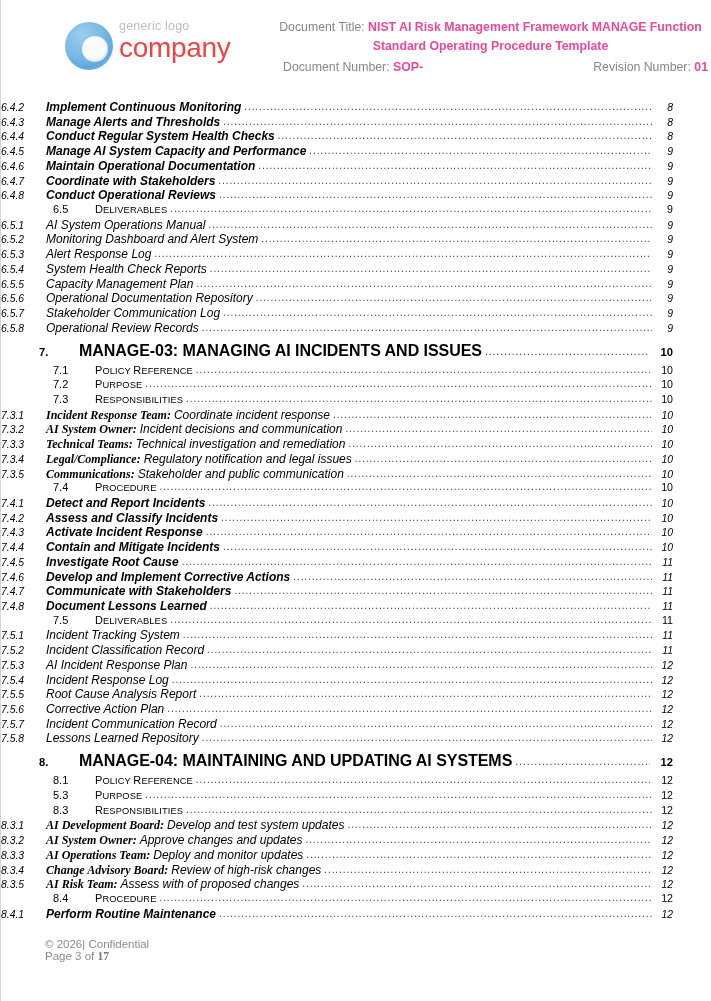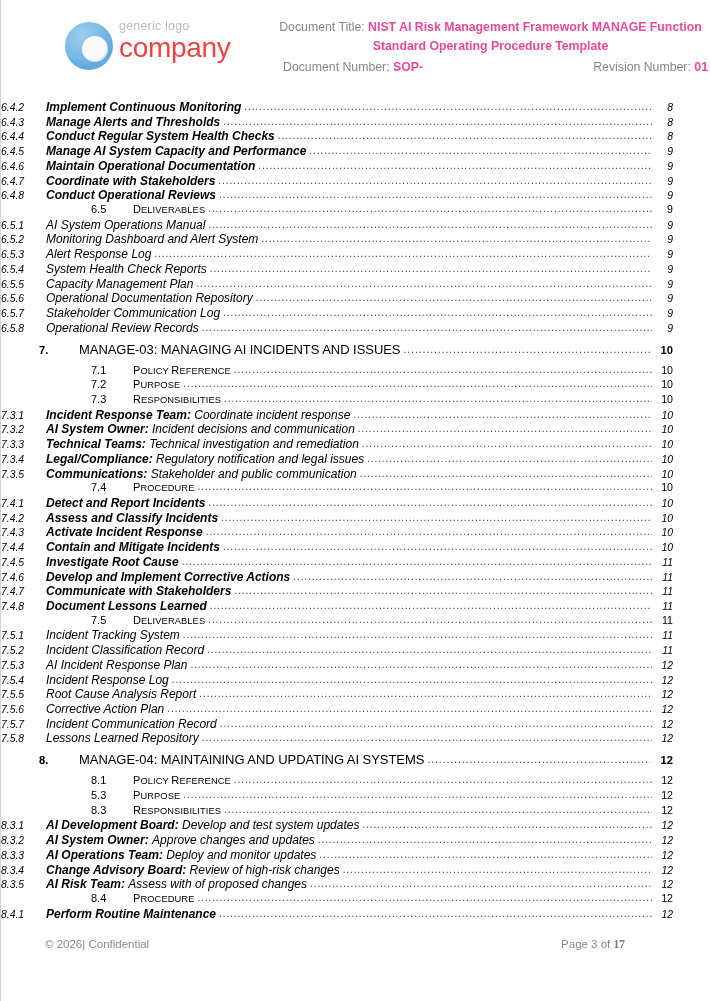--- a/index.html
+++ b/index.html
@@ -138,52 +138,53 @@
   .pg {
     flex: 0 0 auto;
     text-align: right;
     width: 17px;
     padding-left: 4px;
   }
 
   
   .lvl1 { height: 22px; align-items: baseline; padding-top: 6px; }
   .lvl1 .num { width: 40px; margin-left: 38px; font-size: 11.2px; font-weight: bold; }
-  .lvl1 .title { font-size: 13px; font-weight: normal; letter-spacing: -0.05px; }
+  .lvl1 .title { font-size: 16px; font-weight: bold; letter-spacing: -0.05px; }
   .lvl1 .pg { font-size: 11.2px; font-weight: bold; width: 19px;}
   .lvl1 .dots { font-size: 10.5px; }
 
   
-  .lvl2 .num { width: 42px; margin-left: 90px; font-size: 11px; }
+  .lvl2 .num { width: 42px; margin-left: 52px; font-size: 11px; }
   .lvl2 .title { font-size: 9.3px; text-transform: uppercase; letter-spacing: .1px; }
   .lvl2 .title .cap { font-size: 11px; text-transform: uppercase; }
   .lvl2 .pg { font-size: 10.6px; }
 
   
   .lvl3 .num { width: 45px; font-size: 10.4px; font-style: italic; }
   .lvl3 .title { font-size: 12px; font-style: italic; }
   .lvl3 .title.bold { font-weight: bold; }
-  .lvl3 .title .role { font-weight: bold; font-style: italic; }
+  .lvl3 .title .role { font-weight: bold; font-style: italic; font-family: Liberation Serif, serif; }
   .lvl3 .title .desc { font-weight: normal; font-style: italic; }
   .lvl3 .pg { font-size: 10.4px; font-style: italic; }
 
   
   .footer {
     position: absolute;
     left: 0;
     top: 938px;
     width: 711px;
     font-size: 11.5px;
     color: #8a8a8a;
   }
   .footer-inner {
     margin-left: 44px;
     width: 580px;
     display: flex;
     justify-content: space-between;
+    flex-direction: column;
   }
   .footer .pgnum b { color: #7a7a7a; font-weight: bold; font-family: Liberation Serif, serif; }
   .footer .left { letter-spacing: 0; }
 </style>
 </head>
 <body>
 
 <div class="page">
 
   <div class="header">

